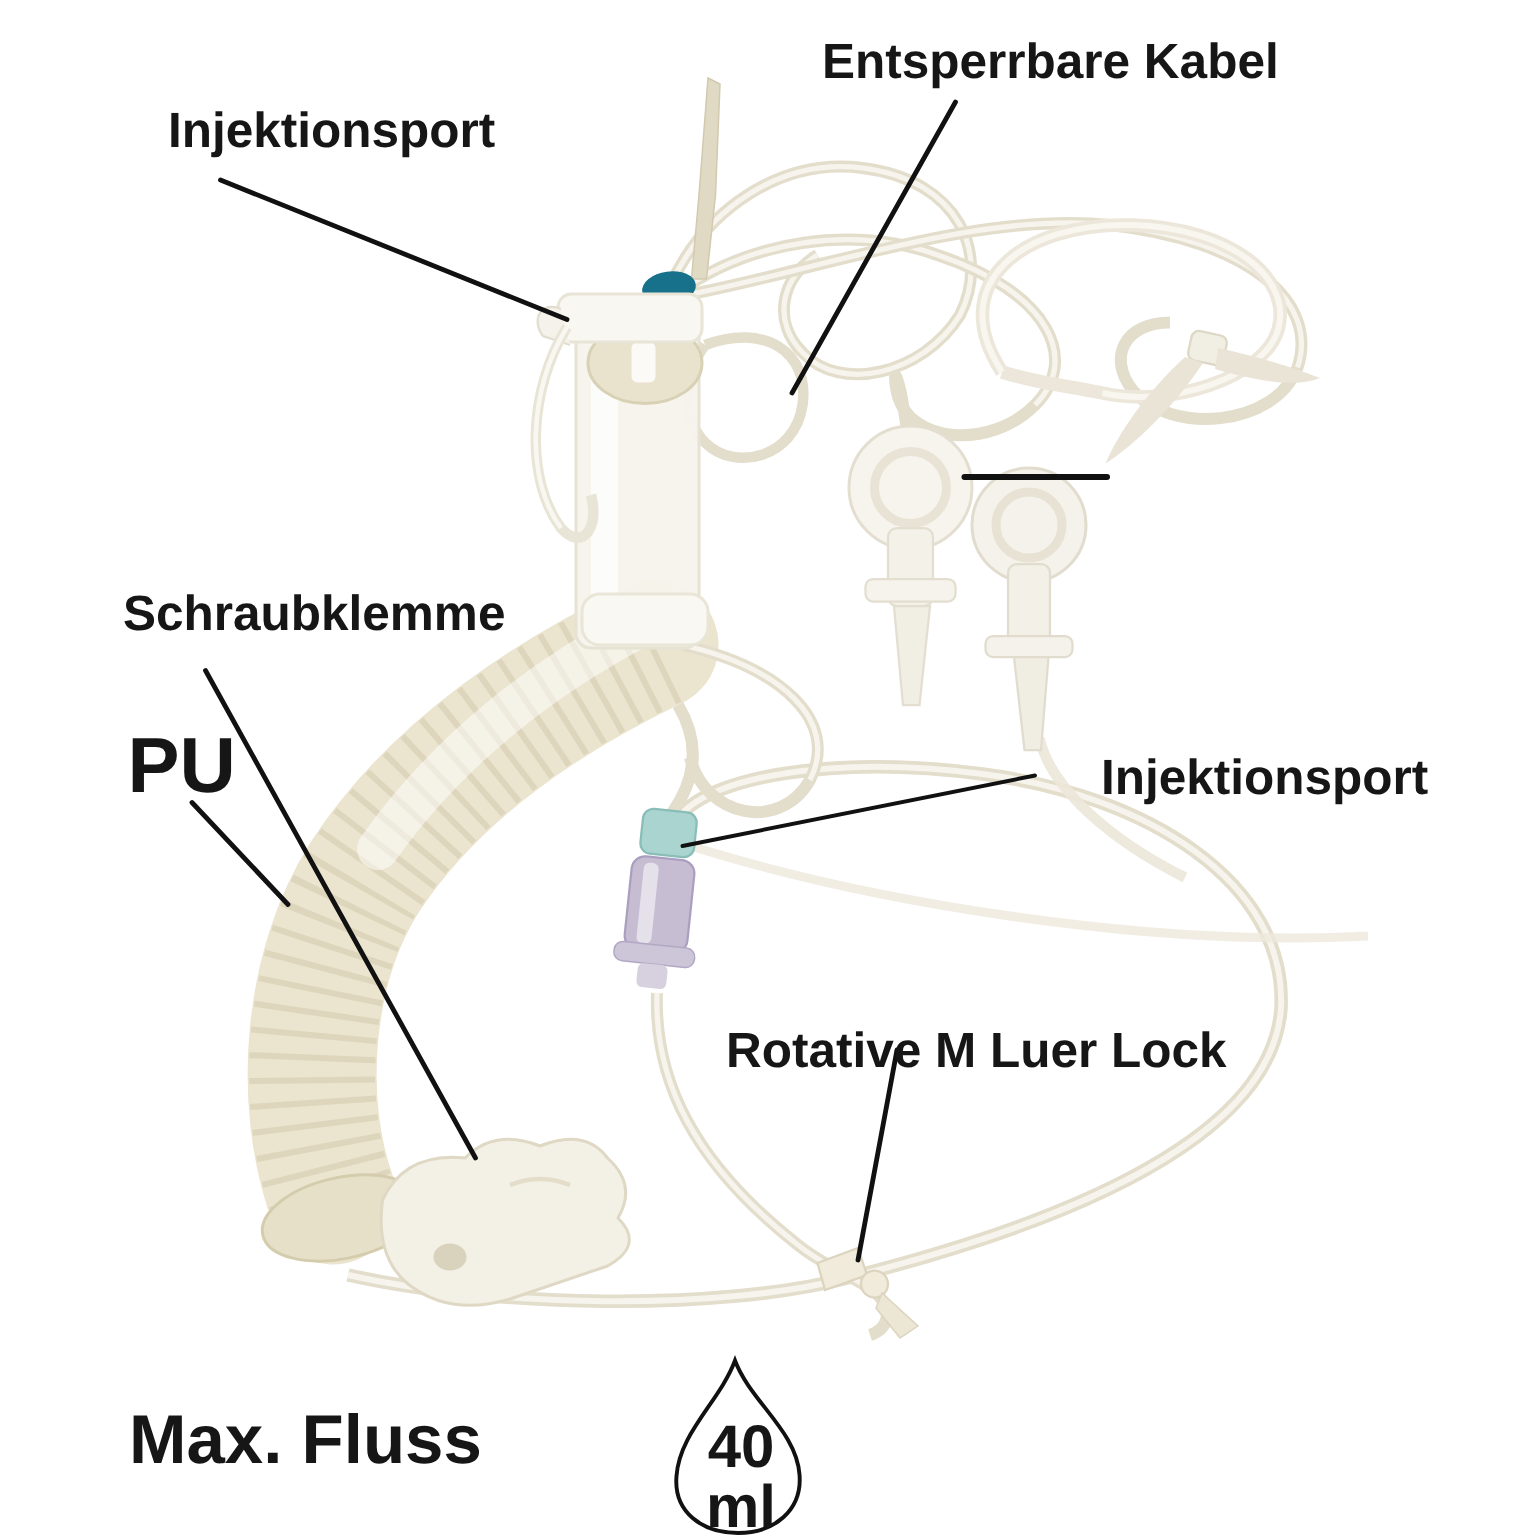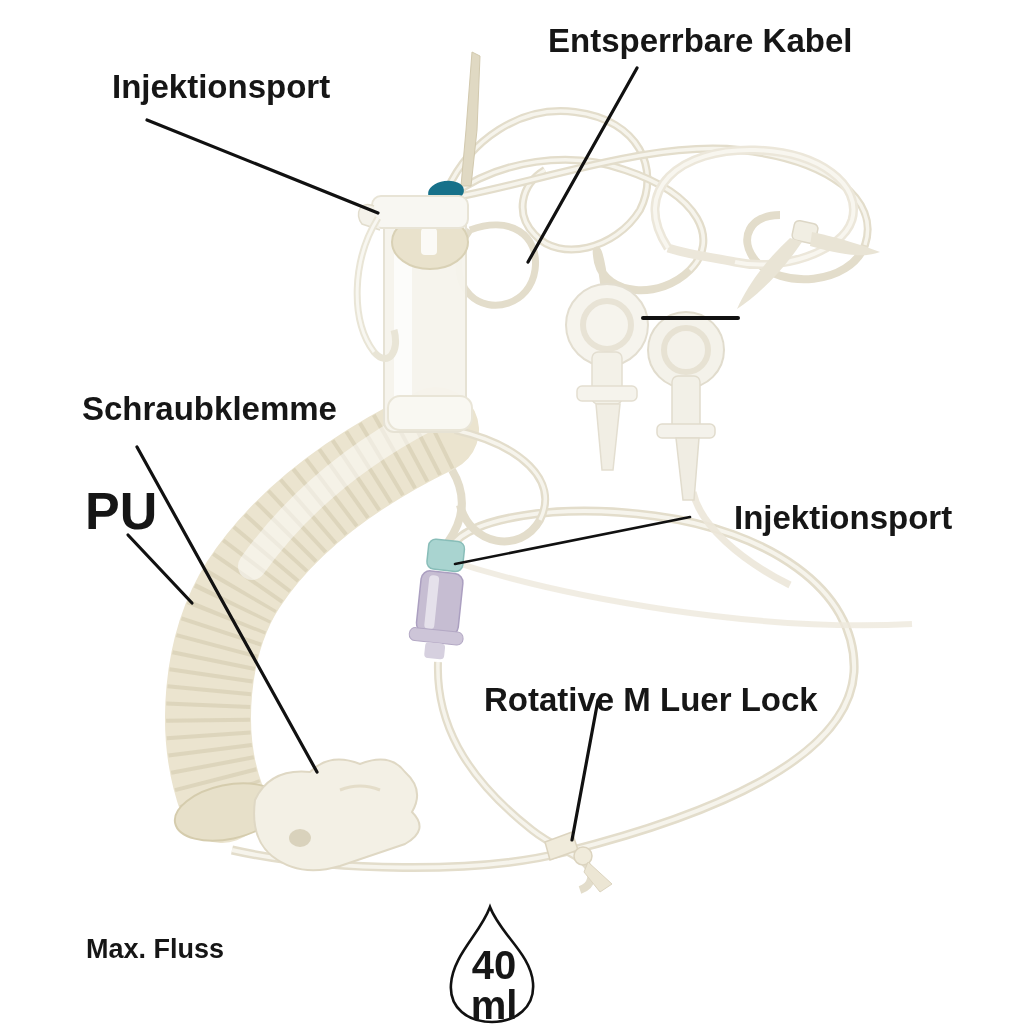--- a/index.html
+++ b/index.html
@@ -2,21 +2,21 @@
 <html><head>
 <meta charset="utf-8">
 <style>
   html,body{margin:0;padding:0;background:#ffffff;}
   #canvas{position:relative;width:1024px;height:1024px;background:#ffffff;overflow:hidden;
           font-family:"Liberation Sans",sans-serif;}
   #art{position:absolute;left:0;top:0;}
   .lbl{position:absolute;font-weight:bold;color:#161616;white-space:nowrap;line-height:1.05;}
   .lbl-std{font-size:33px;}
   .lbl-pu{font-size:52px;}
-  .lbl-max{font-size:27px;}
+  .lbl-max{font-size:46px;}
   .lbl-drop{font-size:40px;transform:translateX(-50%);text-align:center;}
 </style>
 </head>
 <body>
 
 <div id="canvas">
 
   <svg id="art" width="1024" height="1024" viewBox="0 0 1024 1024">
 
     <g>

